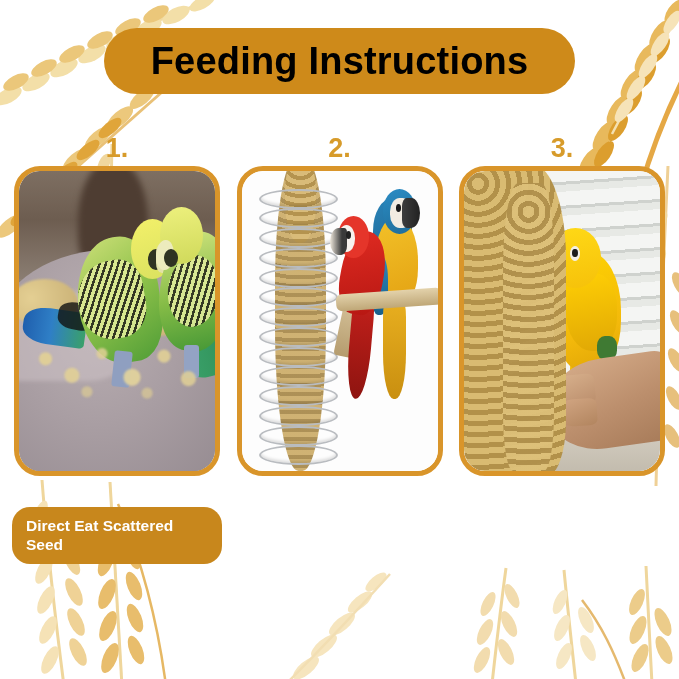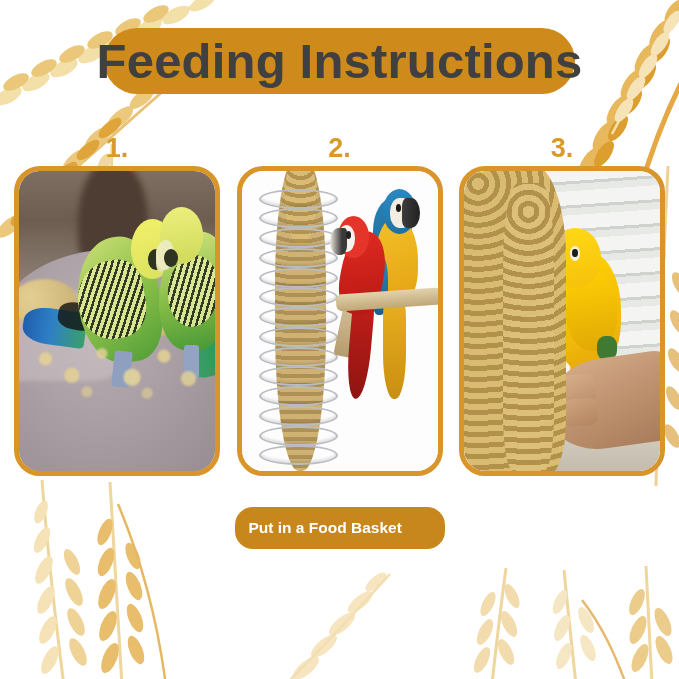--- a/index.html
+++ b/index.html
@@ -43,22 +43,22 @@
     width: 471px;
     height: 66px;
     background: #CE8A1A;
     border-radius: 34px;
     display: flex;
     align-items: center;
     justify-content: center;
     z-index: 5;
   }
   .title-text {
-    color: #404040;
-    font-size: 49px;
+    color: #000000;
+    font-size: 38px;
     font-weight: bold;
     letter-spacing: 0.2px;
     line-height: 1;
     white-space: nowrap;
   }
 
   
   .steps {
     position: absolute;
     left: 0;
@@ -532,20 +532,21 @@
           <div class="bB-tail"></div>
           <div class="bB-body"></div>
           <div class="bB-wing"></div>
           <div class="bB-leg"></div>
           <div class="bB-head"></div>
           <div class="bB-beak"></div>
           <div class="bB-cheek"></div>
           <div class="p1-scatter"></div>
         </div>
       </div>
+      <div class="caption">Direct Eat Scattered Seed</div>
     </div>
 
     <div class="step">
       <div class="step-number">2.</div>
       <div class="card">
         <div class="photo">
           <div class="p2-bg"></div>
           <div class="p2-millet"></div>
           <div class="p2-millet2"></div>
           <div class="p2-spiral">
@@ -575,21 +576,20 @@
           <div class="perch2"></div>
           <div class="m1-tail"></div>
           <div class="m1-body"></div>
           <div class="m1-head"></div>
           <div class="m1-face"></div>
           <div class="m1-beak"></div>
           <div class="m1-eye"></div>
           <div class="perch"></div>
         </div>
       </div>
-      <div class="caption one-line">Put in a Food Basket</div>
     </div>
 
     <div class="step">
       <div class="step-number">3.</div>
       <div class="card">
         <div class="photo">
           <div class="p3-bg"></div>
           <div class="p3-shutter"></div>
           <div class="p3-floor"></div>
           <div class="c-tail"></div>

